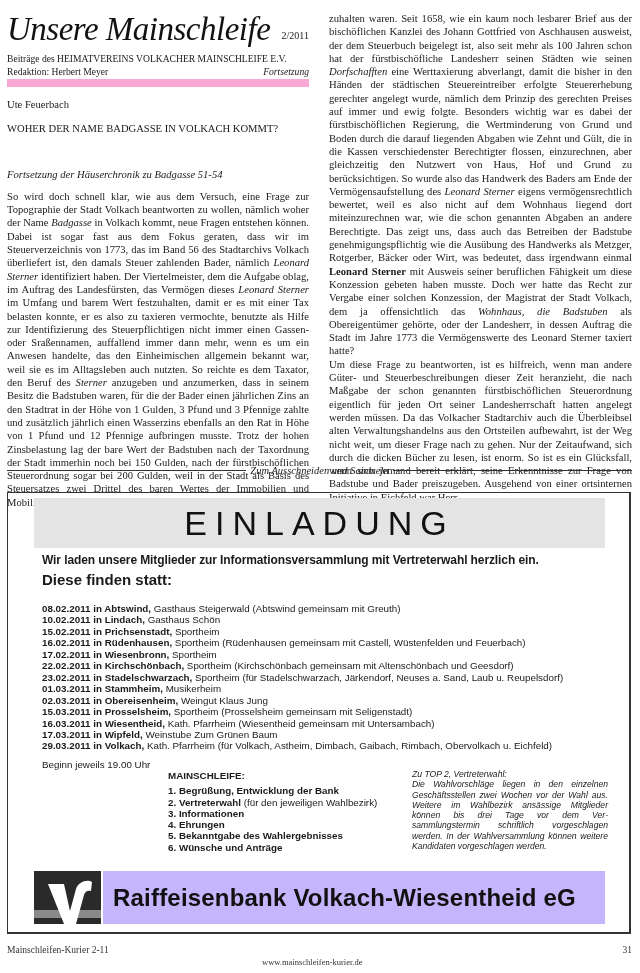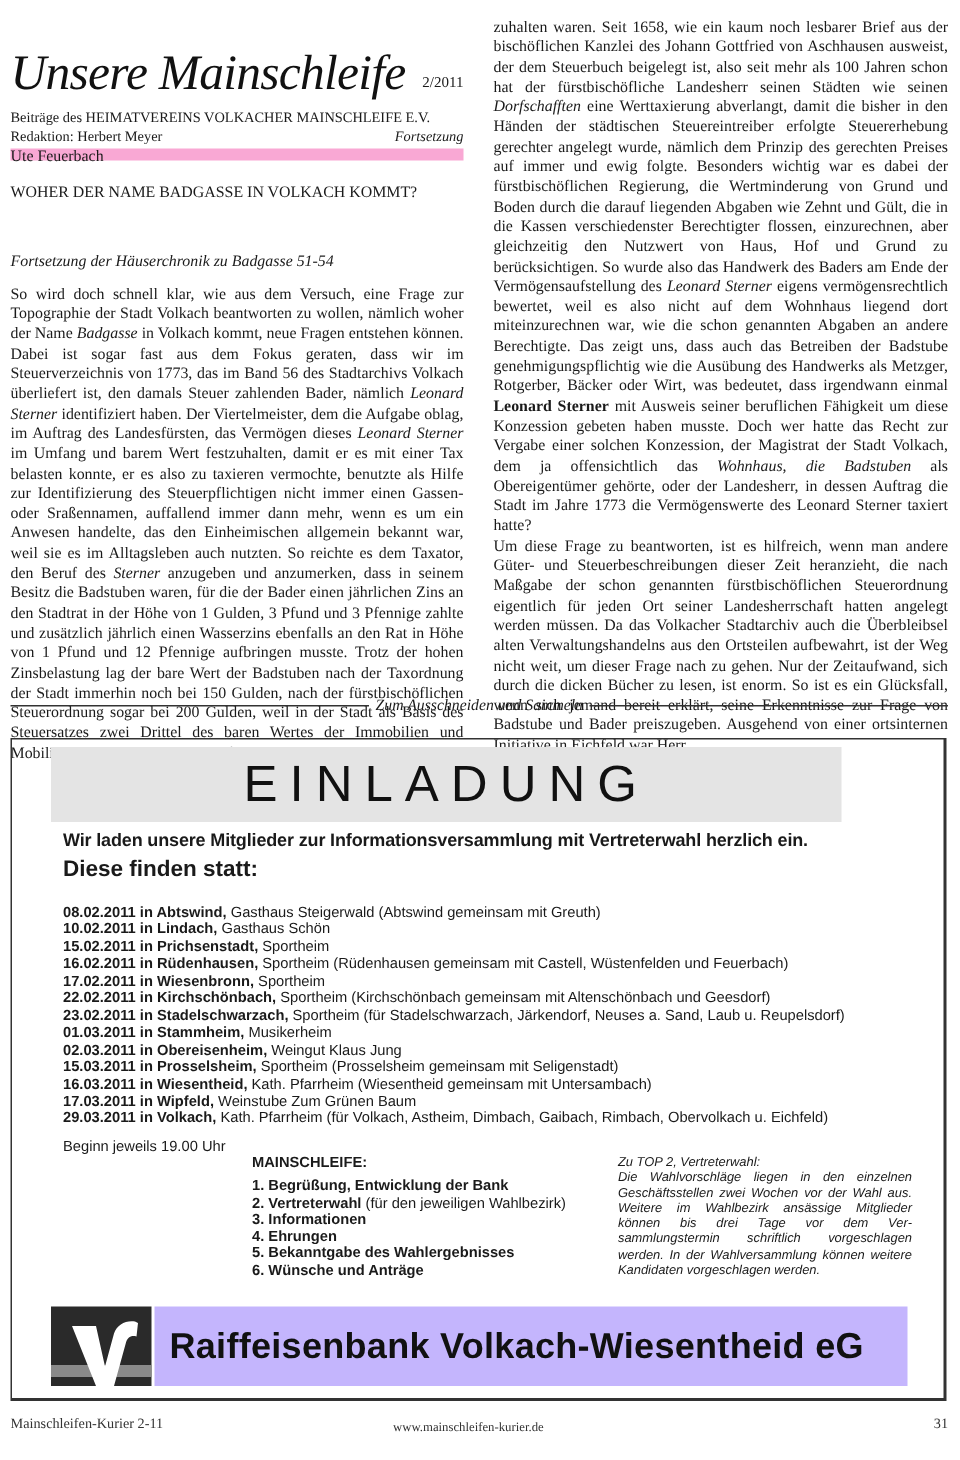--- a/index.html
+++ b/index.html
@@ -1,19 +1,19 @@
 <!DOCTYPE html>
 <html><head>
 <meta charset="utf-8">
 <style>
   html, body { margin:0; padding:0; background:#fff; }
   body { width:640px; height:973px; position:relative; overflow:hidden; color:#1a1a1a; }
 
   
-  #masthead { position:absolute; left:7px; top:12px; width:302px;margin-top:20px; }
+  #masthead { position:absolute; left:7px; top:12px; width:302px; }
   #mast-title { font-family:"Liberation Serif", serif; font-style:italic; font-size:33px; line-height:34px; letter-spacing:-0.5px; color:#111; }
   #mast-issue { position:absolute; right:0; top:18px; font-family:"Liberation Serif", serif; font-size:10px; }
   #mast-sub { margin-top:6px; font-family:"Liberation Serif", serif; font-size:9.6px; line-height:13px; white-space:nowrap; }
   #mast-editor-row { display:flex; justify-content:space-between; font-family:"Liberation Serif", serif; font-size:9.6px; line-height:13px; border-bottom:8px solid #f9a8d4; padding-bottom:1px; }
   #mast-cont { font-style:italic; }
 
   
   .col { position:absolute; font-family:"Liberation Serif", serif; font-size:10.6px; line-height:13.3px; text-align:justify; hyphens:manual; color:#1a1a1a; }
   #col-left { left:7px; top:98px; width:302px; }
   #col-right { left:329px; top:12px; width:303px; }
@@ -23,21 +23,21 @@
   .col p { margin:0; }
   i, .it { font-style:italic; }
 
   
   #cut-line { position:absolute; left:7px; top:463px; width:625px; height:14px; display:flex; align-items:center; }
   #cut-line .rule { flex:1; height:1px; background:#333; }
   #cut-label { font-family:"Liberation Serif", serif; font-style:italic; font-size:10.5px; padding:0 4px; white-space:nowrap; }
 
   
   #invite { position:absolute; left:7px; top:492px; width:624px; height:442px; border:1.5px solid #333; border-right-width:2px; border-bottom-width:2px; box-sizing:border-box; }
-  #invite-banner { position:absolute; left:26px; top:5px; width:527px; height:50px; background:#e4e4e4; display:flex; align-items:center; justify-content:center; }
+  #invite-banner { position:absolute; left:26px; top:5px; width:571px; height:50px; background:#e4e4e4; display:flex; align-items:center; justify-content:center; }
   #invite-title { font-family:"Liberation Sans", sans-serif; font-size:34px; letter-spacing:8px; color:#111; font-weight:normal; }
   #invite-intro { position:absolute; left:34px; top:60px; width:560px; font-family:"Liberation Sans", sans-serif; font-weight:bold; font-size:12px; letter-spacing:-0.1px; }
   #invite-where { position:absolute; left:34px; top:78px; font-family:"Liberation Sans", sans-serif; font-weight:bold; font-size:15px; }
   #events { position:absolute; left:34px; top:110px; width:580px; font-family:"Liberation Sans", sans-serif; font-size:9.8px; line-height:11.45px; }
   .event { white-space:nowrap; }
   .event b { font-weight:bold; }
   #begin { position:absolute; left:34px; top:266px; font-family:"Liberation Sans", sans-serif; font-size:9.8px; }
   #agenda { position:absolute; left:160px; top:277px; font-family:"Liberation Sans", sans-serif; font-size:9.8px; line-height:11.3px; }
   #agenda-title { font-weight:bold; margin-bottom:4px; }
   .agenda-item b { font-weight:bold; }
@@ -46,21 +46,21 @@
   
   #bank-logo { position:absolute; left:26px; top:378px; width:67px; height:53px; background:#2a2a2a; overflow:hidden; }
   #bank-logo .stripe { position:absolute; left:0; bottom:6px; width:100%; height:8px; background:#8a8a8a; }
   #bank-logo svg { position:absolute; left:0; top:0; }
   #bank-band { position:absolute; left:95px; top:378px; width:502px; height:53px; background:#c4b5fd; display:flex; align-items:center; padding-left:10px; box-sizing:border-box; }
   #bank-name { font-family:"Liberation Sans", sans-serif; font-weight:bold; font-size:24px; color:#111; letter-spacing:0.2px; }
 
   
   #footer { position:absolute; left:7px; top:945px; width:625px; font-family:"Liberation Serif", serif; font-size:9.5px; color:#333; }
   #footer-left { position:absolute; left:0; top:0; }
-  #footer-center { position:absolute; left:255px; top:1px; font-size:8.5px; }
+  #footer-center { position:absolute; left:255px; top:12px; font-size:8.5px; }
   #footer-right { position:absolute; right:0; top:0; }
 </style>
 </head>
 <body>
 
 <header id="masthead">
   <div id="mast-title">Unsere Mainschleife</div>
   <div id="mast-issue">2/2011</div>
   <div id="mast-sub">Beiträge des HEIMATVEREINS VOLKACHER MAINSCHLEIFE E.V.</div>
   <div id="mast-editor-row">

